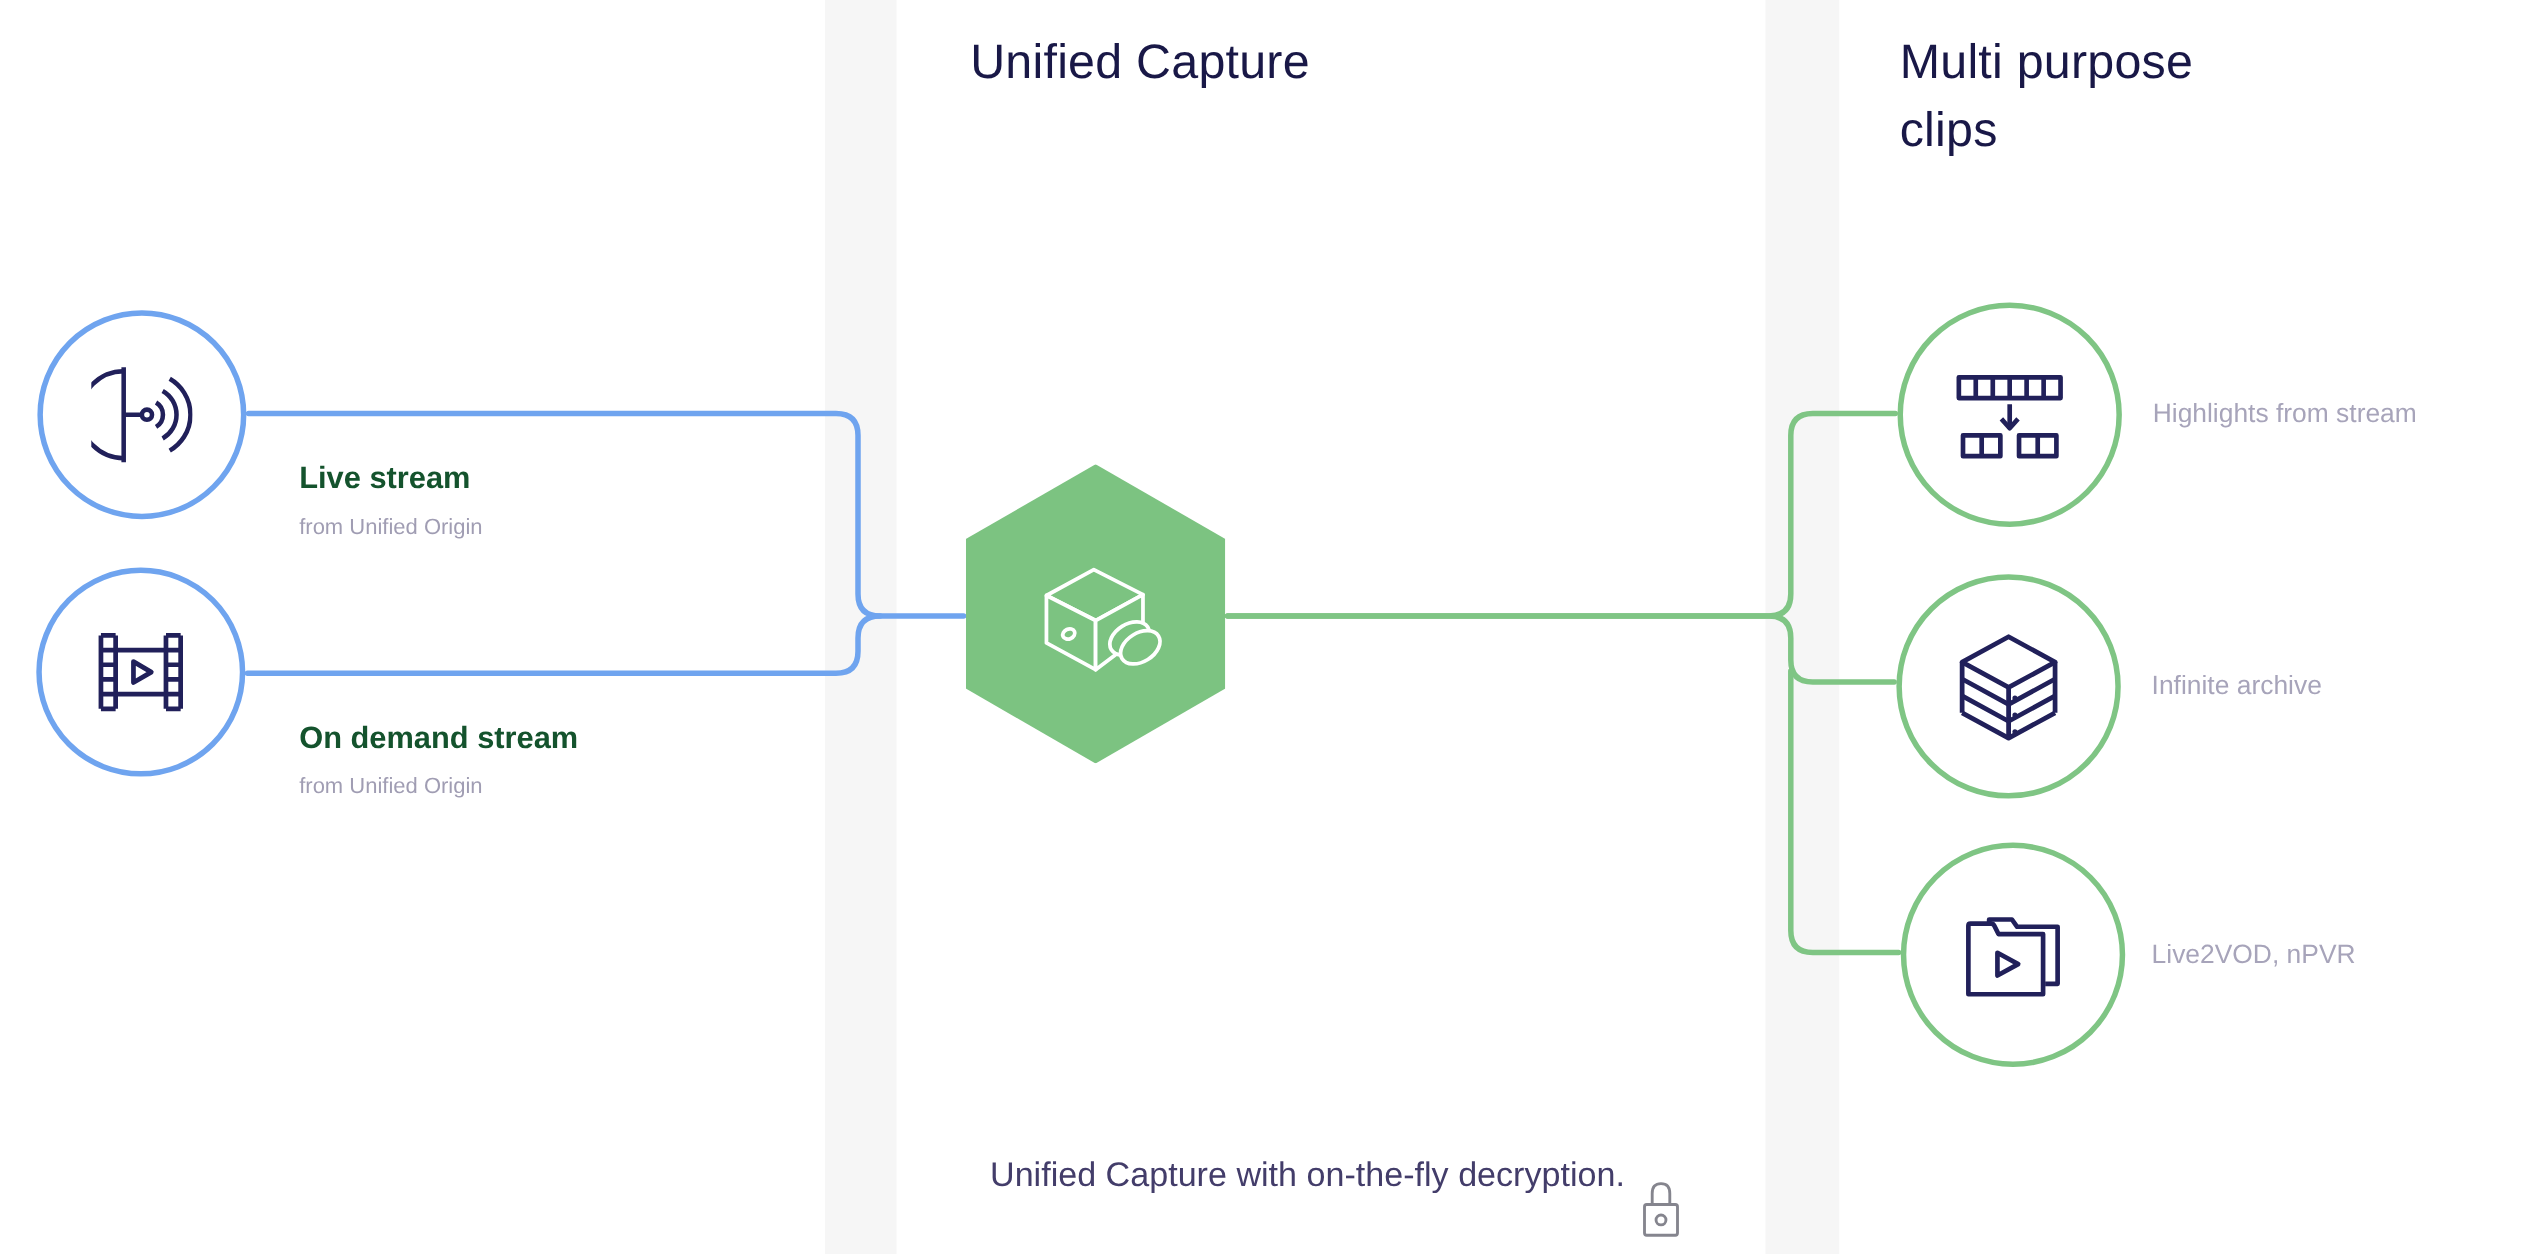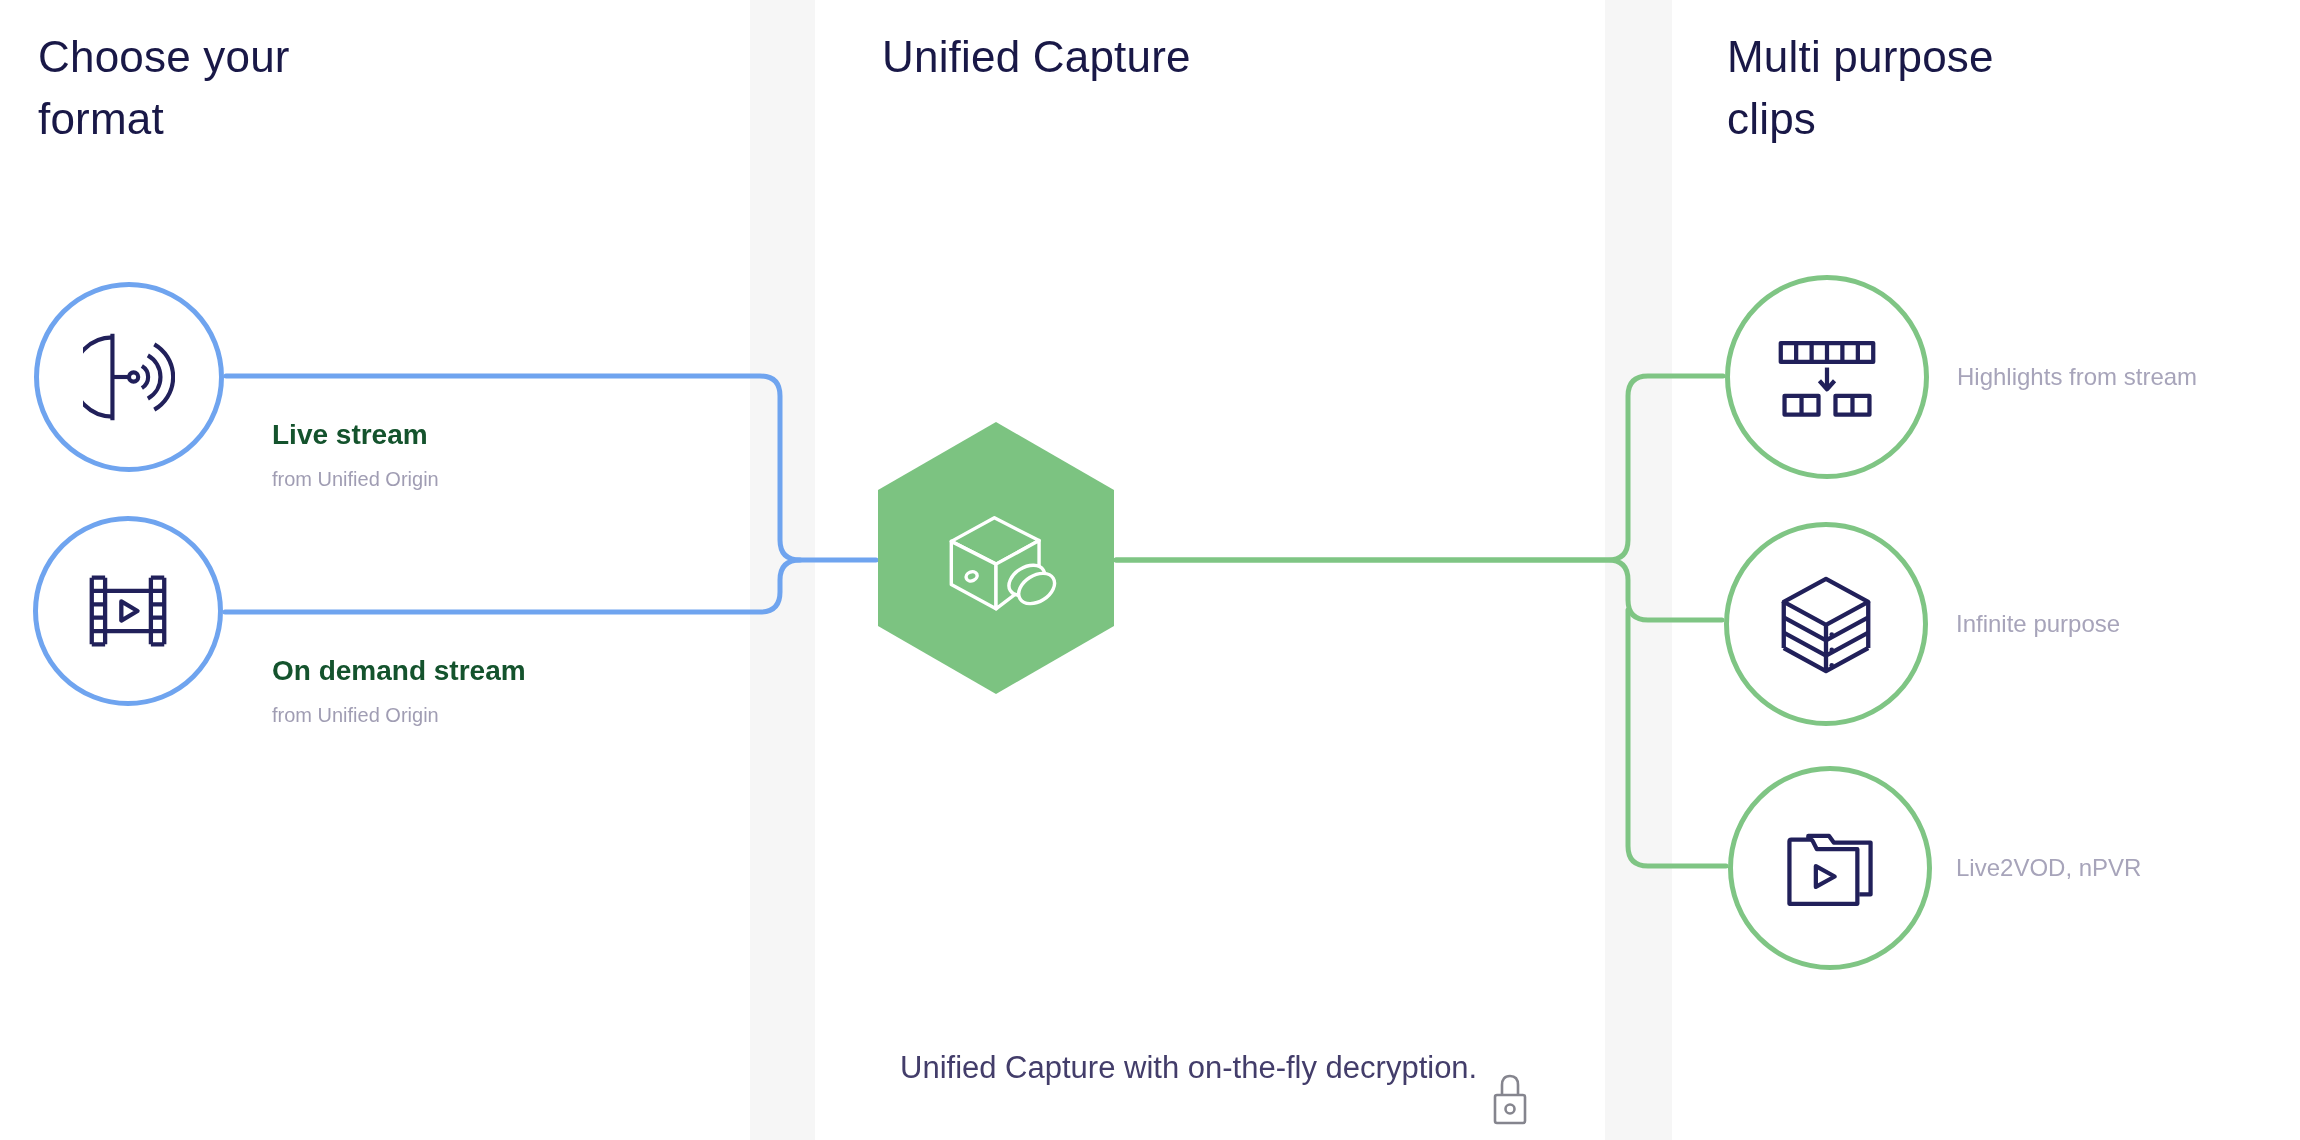--- a/index.html
+++ b/index.html
@@ -77,22 +77,20 @@
       <path class="conn-blue" d="M 225 612 L 760 612 Q 780 612 780 592 L 780 580 Q 780 560 800 560"></path>
     </g>
 
     <g>
       <path class="conn-green" d="M 1116 560 L 1608 560 Q 1628 560 1628 540 L 1628 396 Q 1628 376 1648 376 L 1723 376"></path>
       <path class="conn-green" d="M 1116 560 L 1608 560 Q 1628 560 1628 580 L 1628 600 Q 1628 620 1648 620 L 1722 620"></path>
       <path class="conn-green" d="M 1628 610 L 1628 846 Q 1628 866 1648 866 L 1726 866"></path>
     </g>
   </svg>
 
-  <h2 class="col-title left">Choose your
-format</h2>
   <h2 class="col-title center">Unified Capture</h2>
   <h2 class="col-title right">Multi purpose
 clips</h2>
 
   <div class="node blue l1">
     <span>
       <svg width="92" height="98" viewBox="0 0 100 106">
         <path class="icon-stroke" d="M32 6 L32 100"></path>
         <path class="icon-stroke" d="M32 10 A 43 43 0 0 0 32 96"></path>
         <path class="icon-stroke" d="M32 53 L50 53"></path>
@@ -173,21 +171,21 @@
     <span>
       <svg width="100" height="88" viewBox="0 0 106 92">
         <path class="icon-stroke" d="M30 24 L30 12 L52 12 L57 19 L96 19 L96 74 L84 74"></path>
         <path class="icon-stroke" style="fill:#ffffff" d="M10 84 L10 18 Q10 16 12 16 L32 16 Q34 16 35 18 L39 26 L82 26 L82 84 Z"></path>
         <path class="icon-stroke" d="M38 44 L58 55 L38 66 Z"></path>
       </svg>
     </span>
   </div>
 
   <p class="rlabel r1">Highlights from stream</p>
-  <p class="rlabel r2">Infinite purpose</p>
+  <p class="rlabel r2">Infinite archive</p>
   <p class="rlabel r3">Live2VOD, nPVR</p>
 
   <p class="caption">Unified Capture with on-the-fly decryption.</p>
   <span class="lock">
     <svg width="40" height="60" viewBox="0 0 40 58">
       <path class="lock-stroke" d="M12 24 L12 14 Q12 5 20 5 Q28 5 28 14 L28 24"></path>
       <rect class="lock-stroke" x="5" y="24" width="30" height="28" rx="2"></rect>
       <circle class="lock-stroke" cx="20" cy="38" r="4.5"></circle>
     </svg>
   </span>

